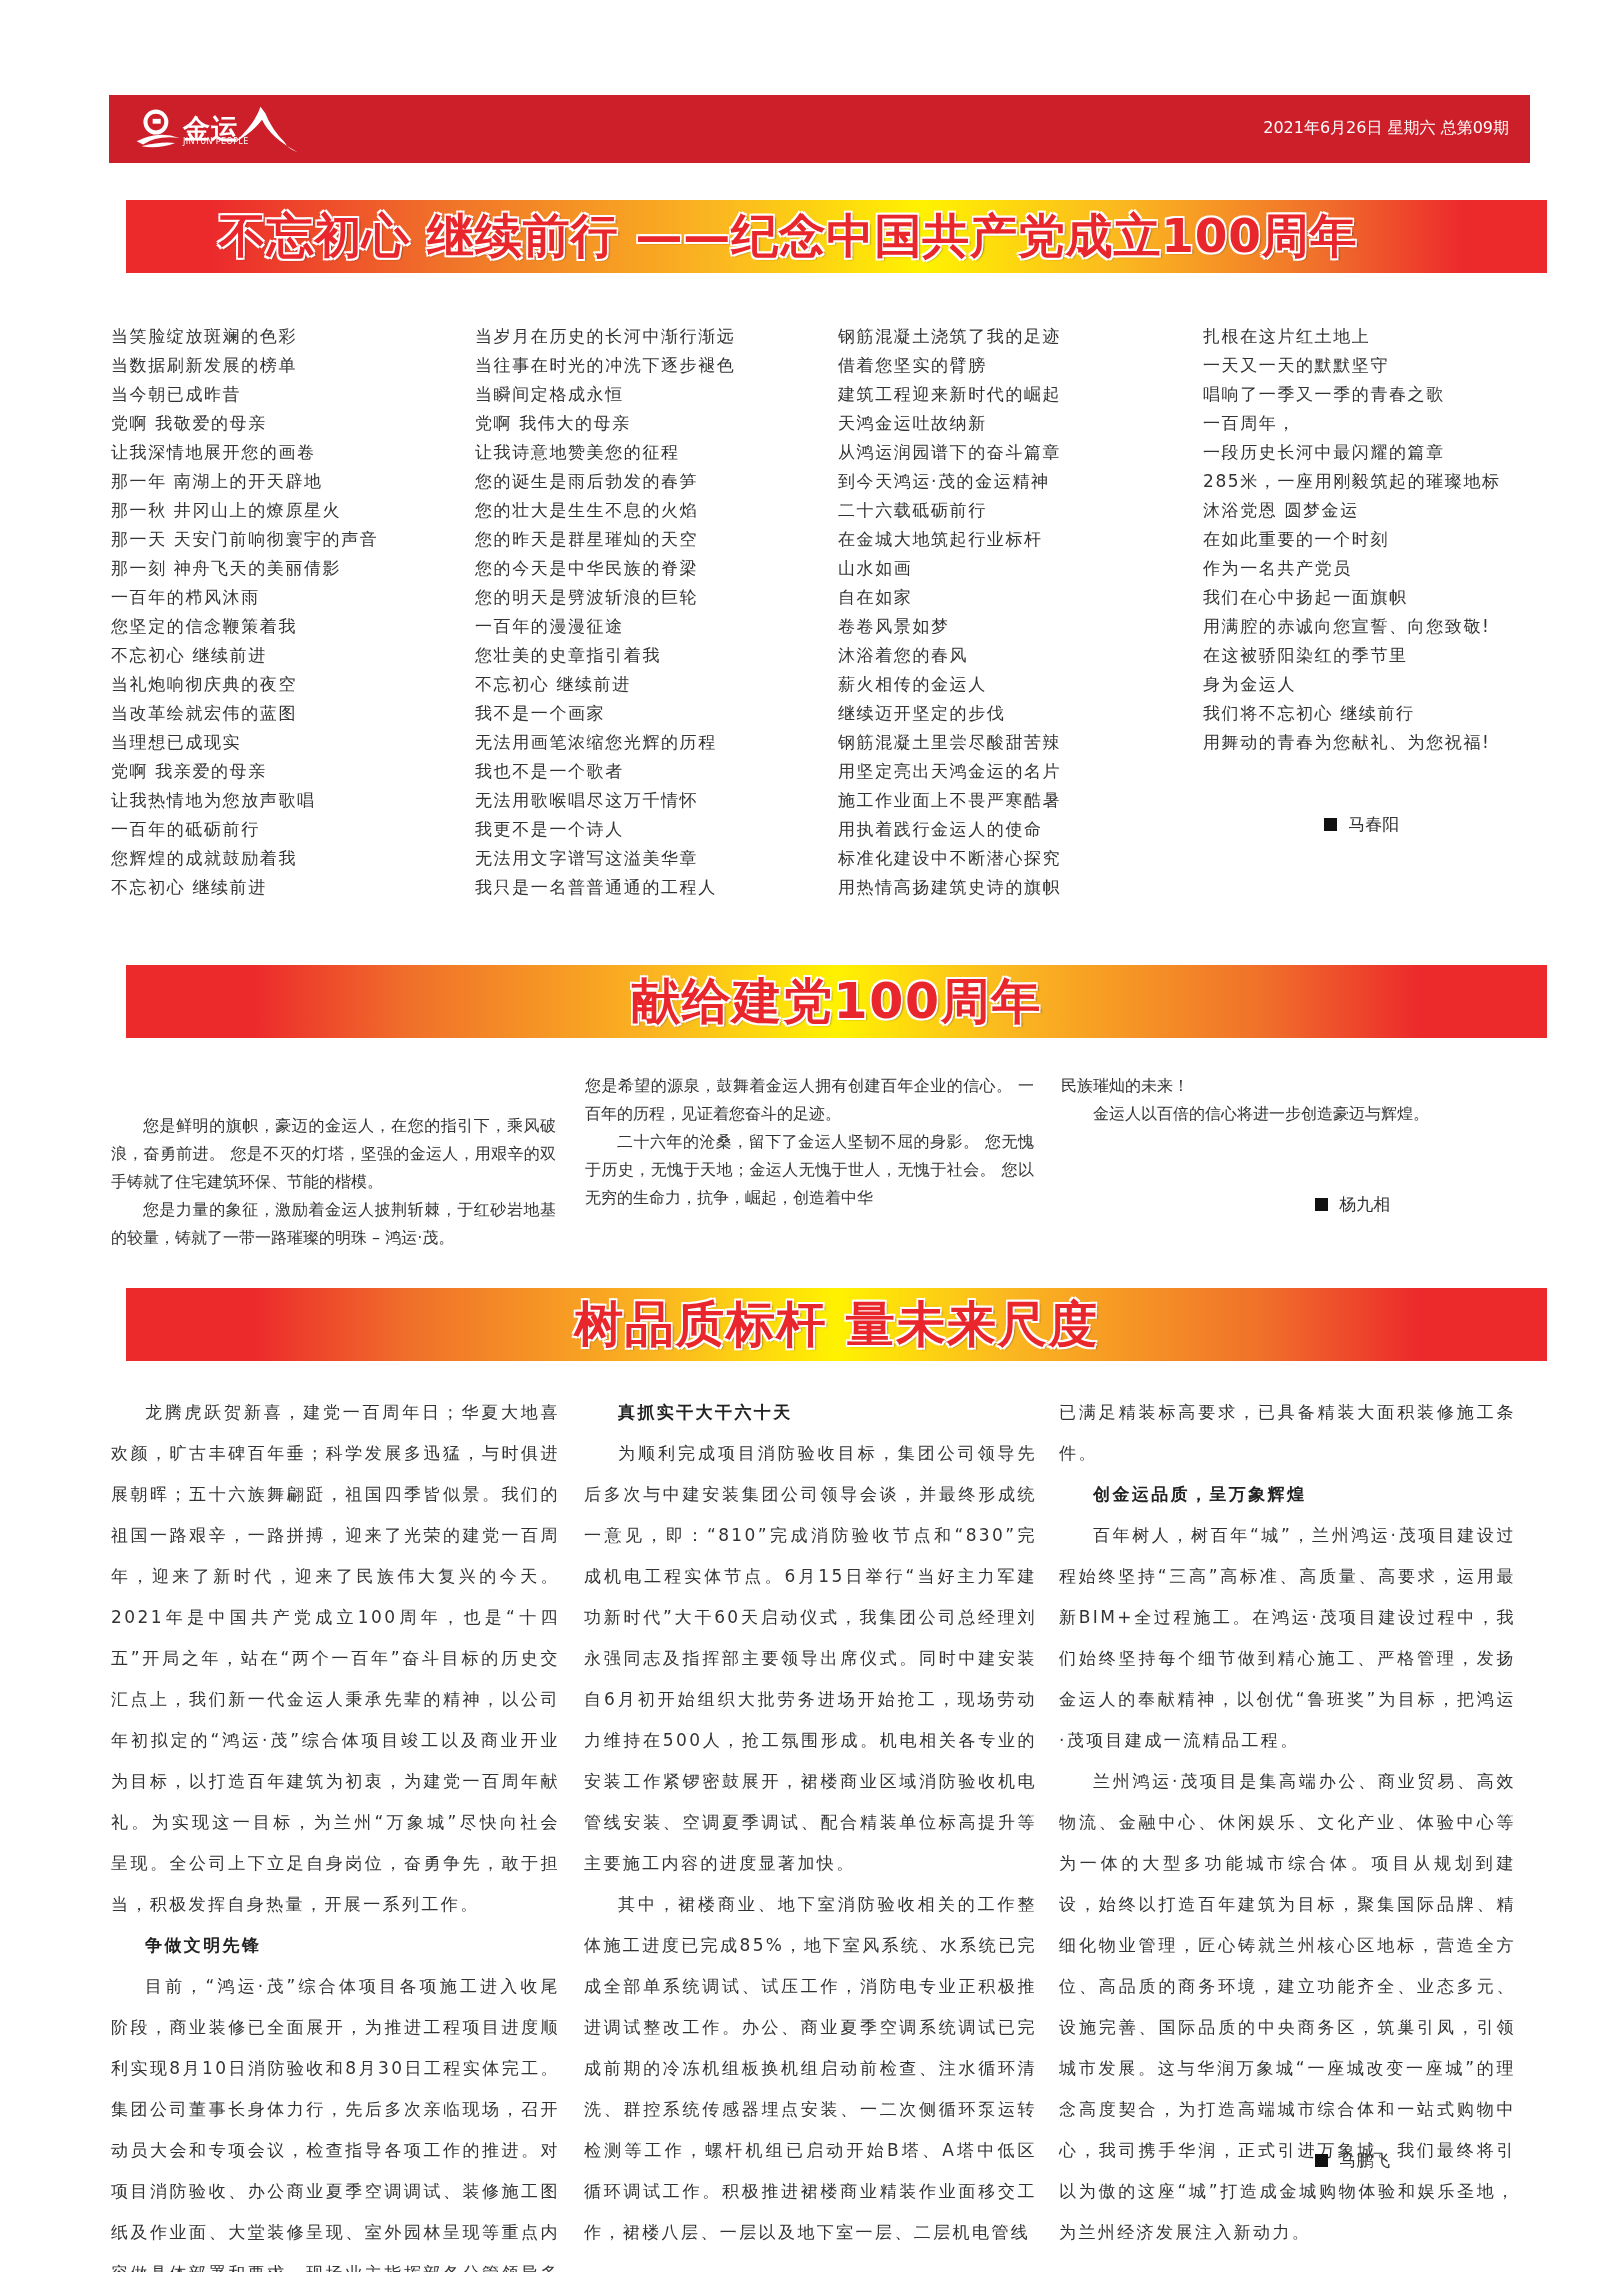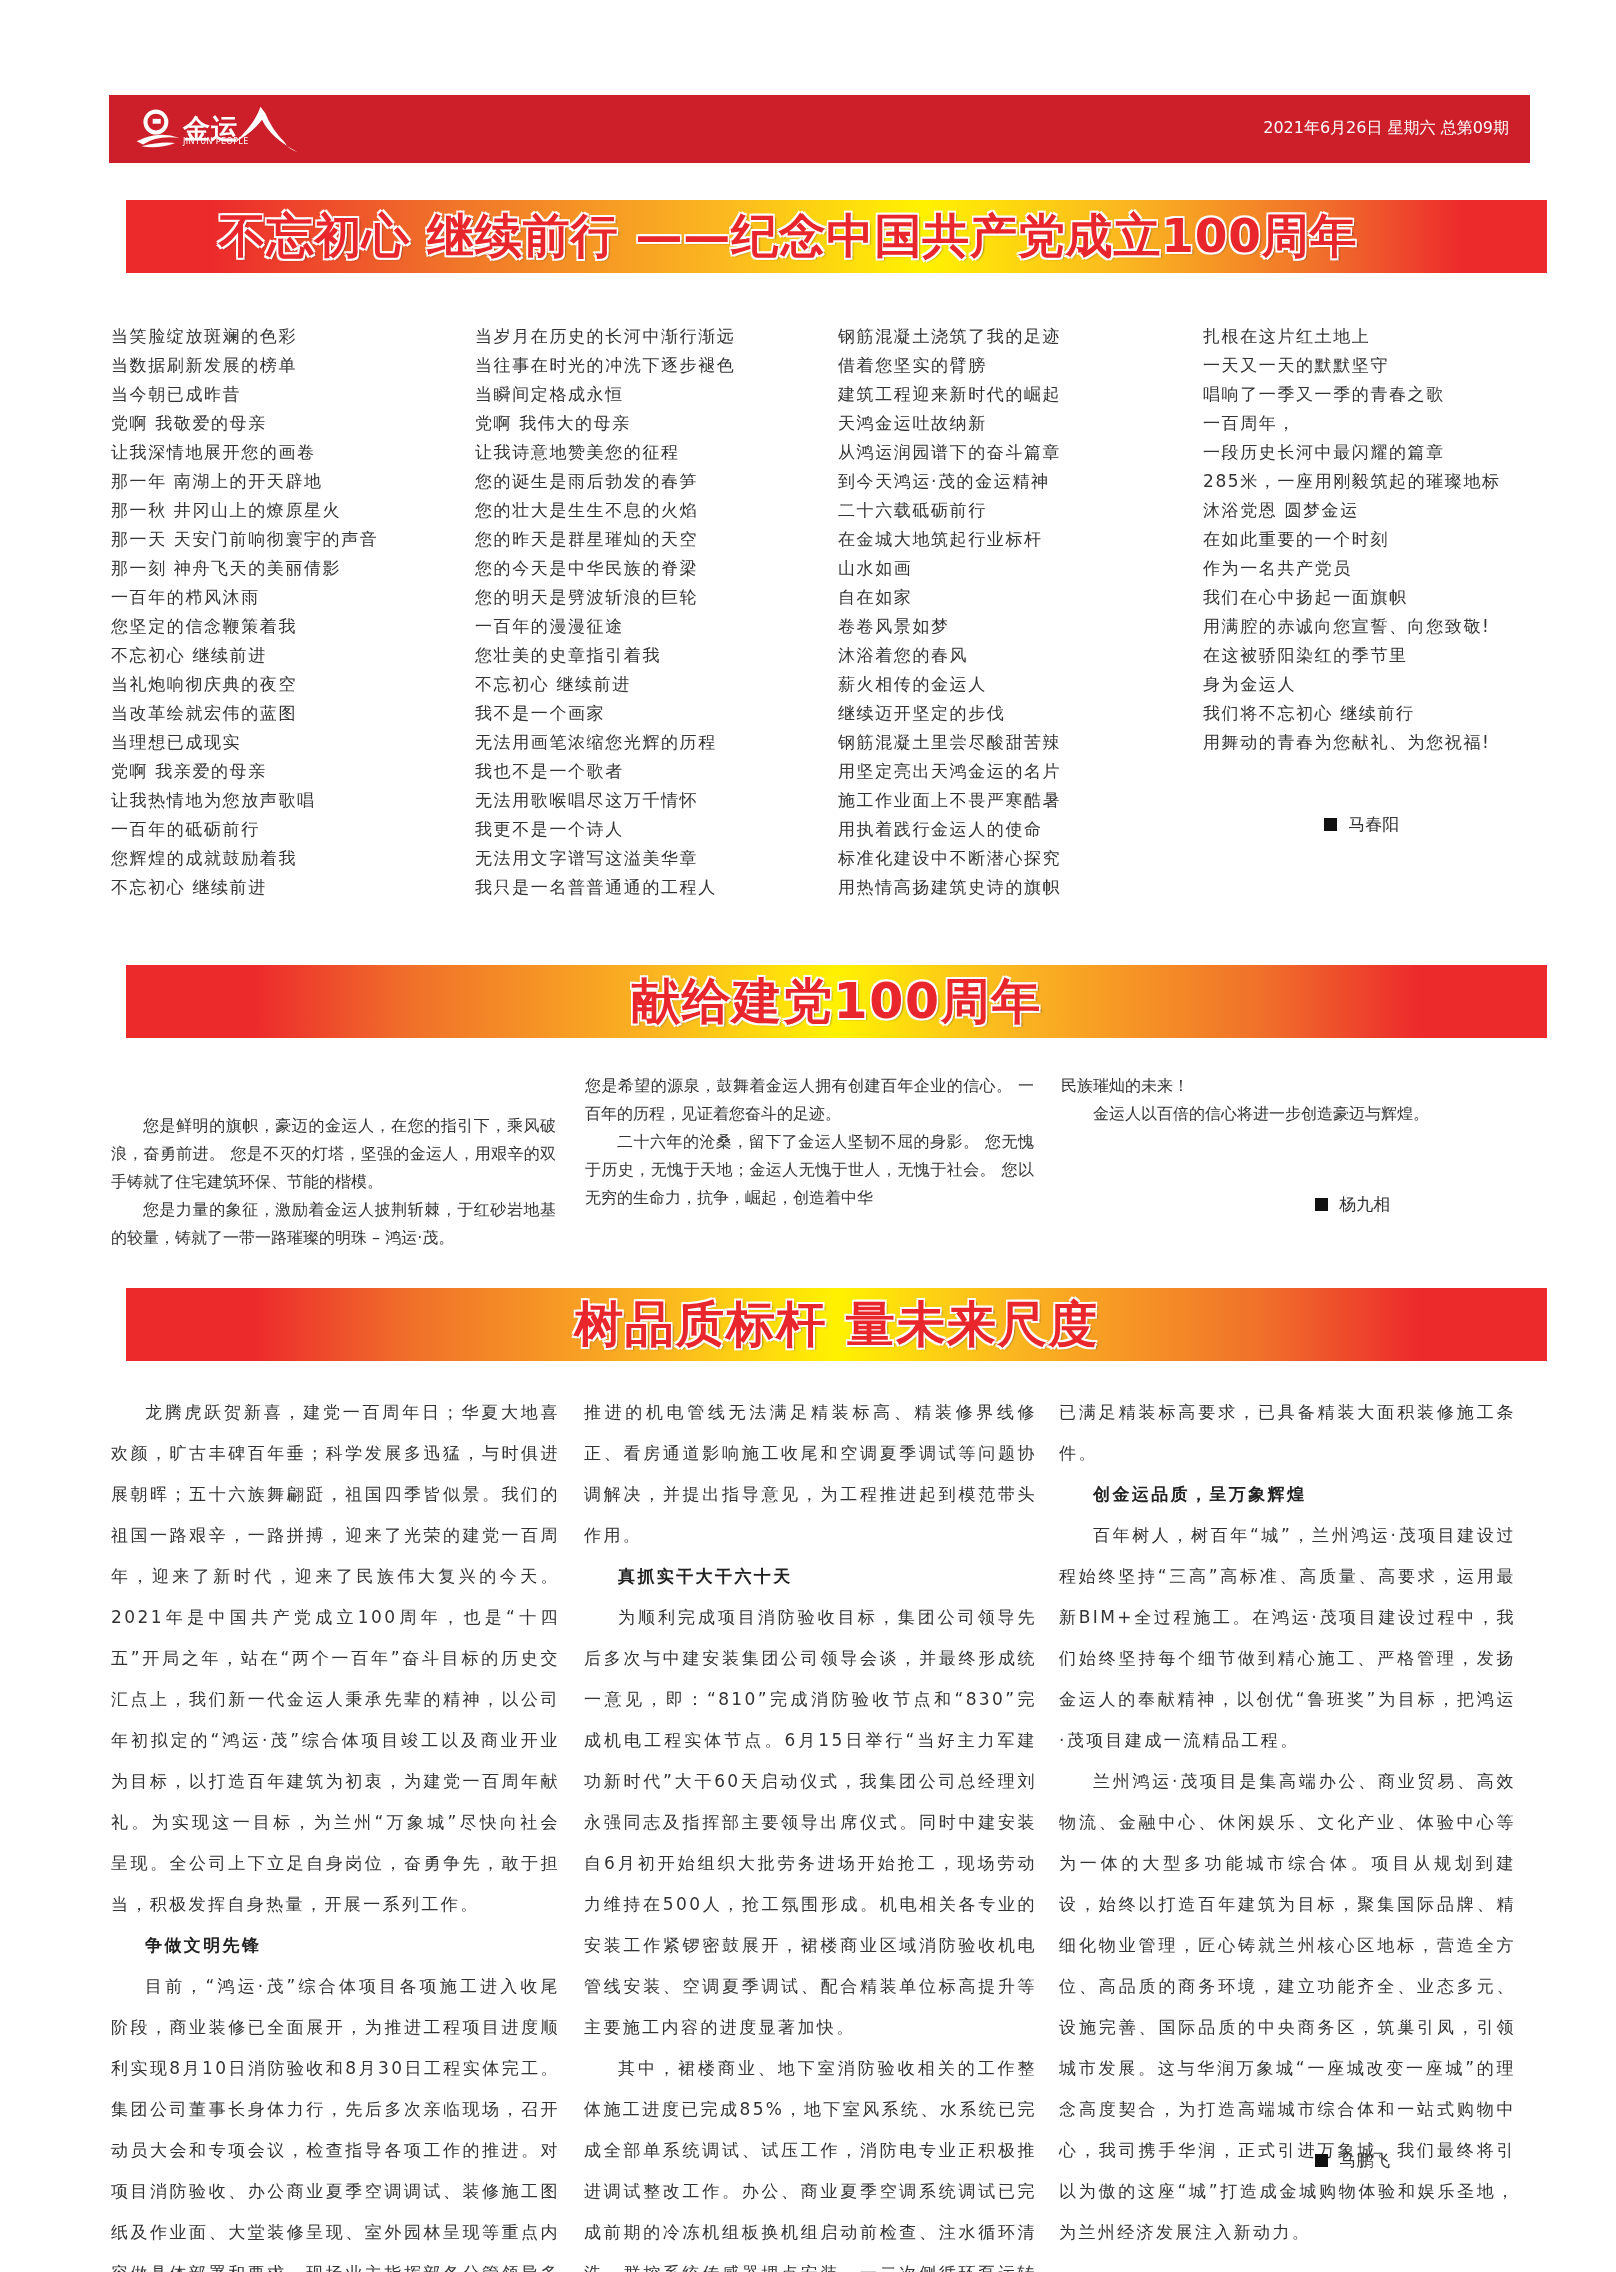--- a/index.html
+++ b/index.html
@@ -182,21 +182,20 @@
 <div class="abs banner banner3">
   <span class="banner-title">树品质标杆 量未来尺度</span>
 </div>
 
 <div class="abs s3-col" id="s3c1" style="left:111px; width:449px;">
     <p class="indent">龙腾虎跃贺新喜，建党一百周年日；华夏大地喜欢颜，旷古丰碑百年垂；科学发展多迅猛，与时俱进展朝晖；五十六族舞翩跹，祖国四季皆似景。我们的祖国一路艰辛，一路拼搏，迎来了光荣的建党一百周年，迎来了新时代，迎来了民族伟大复兴的今天。2021年是中国共产党成立100周年，也是“十四五”开局之年，站在“两个一百年”奋斗目标的历史交汇点上，我们新一代金运人秉承先辈的精神，以公司年初拟定的“鸿运·茂”综合体项目竣工以及商业开业为目标，以打造百年建筑为初衷，为建党一百周年献礼。为实现这一目标，为兰州“万象城”尽快向社会呈现。全公司上下立足自身岗位，奋勇争先，敢于担当，积极发挥自身热量，开展一系列工作。</p>
     <p class="sub">争做文明先锋</p>
     <p class="indent">目前，“鸿运·茂”综合体项目各项施工进入收尾阶段，商业装修已全面展开，为推进工程项目进度顺利实现8月10日消防验收和8月30日工程实体完工。集团公司董事长身体力行，先后多次亲临现场，召开动员大会和专项会议，检查指导各项工作的推进。对项目消防验收、办公商业夏季空调调试、装修施工图纸及作业面、大堂装修呈现、室外园林呈现等重点内容做具体部署和要求。现场业主指挥部各分管领导多频次深入至施工现场，组织业主、监理和相关施工单位的各级主管人员，就目前工程项目推进卡脖子、难</p>
   </div>
 <div class="abs s3-col" id="s3c2" style="left:584px; width:453px;">
-    <p>推进的机电管线无法满足精装标高、精装修界线修正、看房通道影响施工收尾和空调夏季调试等问题协调解决，并提出指导意见，为工程推进起到模范带头作用。</p>
     <p class="sub">真抓实干大干六十天</p>
     <p class="indent">为顺利完成项目消防验收目标，集团公司领导先后多次与中建安装集团公司领导会谈，并最终形成统一意见，即：“810”完成消防验收节点和“830”完成机电工程实体节点。6月15日举行“当好主力军建功新时代”大干60天启动仪式，我集团公司总经理刘永强同志及指挥部主要领导出席仪式。同时中建安装自6月初开始组织大批劳务进场开始抢工，现场劳动力维持在500人，抢工氛围形成。机电相关各专业的安装工作紧锣密鼓展开，裙楼商业区域消防验收机电管线安装、空调夏季调试、配合精装单位标高提升等主要施工内容的进度显著加快。</p>
     <p class="indent">其中，裙楼商业、地下室消防验收相关的工作整体施工进度已完成85%，地下室风系统、水系统已完成全部单系统调试、试压工作，消防电专业正积极推进调试整改工作。办公、商业夏季空调系统调试已完成前期的冷冻机组板换机组启动前检查、注水循环清洗、群控系统传感器埋点安装、一二次侧循环泵运转检测等工作，螺杆机组已启动开始B塔、A塔中低区循环调试工作。积极推进裙楼商业精装作业面移交工作，裙楼八层、一层以及地下室一层、二层机电管线</p>
   </div>
 <div class="abs s3-col" id="s3c3" style="left:1059px; width:457px;">
     <p>已满足精装标高要求，已具备精装大面积装修施工条件。</p>
     <p class="sub">创金运品质，呈万象辉煌</p>
     <p class="indent">百年树人，树百年“城”，兰州鸿运·茂项目建设过程始终坚持“三高”高标准、高质量、高要求，运用最新BIM+全过程施工。在鸿运·茂项目建设过程中，我们始终坚持每个细节做到精心施工、严格管理，发扬金运人的奉献精神，以创优“鲁班奖”为目标，把鸿运·茂项目建成一流精品工程。</p>
     <p class="indent">兰州鸿运·茂项目是集高端办公、商业贸易、高效物流、金融中心、休闲娱乐、文化产业、体验中心等为一体的大型多功能城市综合体。项目从规划到建设，始终以打造百年建筑为目标，聚集国际品牌、精细化物业管理，匠心铸就兰州核心区地标，营造全方位、高品质的商务环境，建立功能齐全、业态多元、设施完善、国际品质的中央商务区，筑巢引凤，引领城市发展。这与华润万象城“一座城改变一座城”的理念高度契合，为打造高端城市综合体和一站式购物中心，我司携手华润，正式引进万象城。我们最终将引以为傲的这座“城”打造成金城购物体验和娱乐圣地，为兰州经济发展注入新动力。</p>
   </div>

